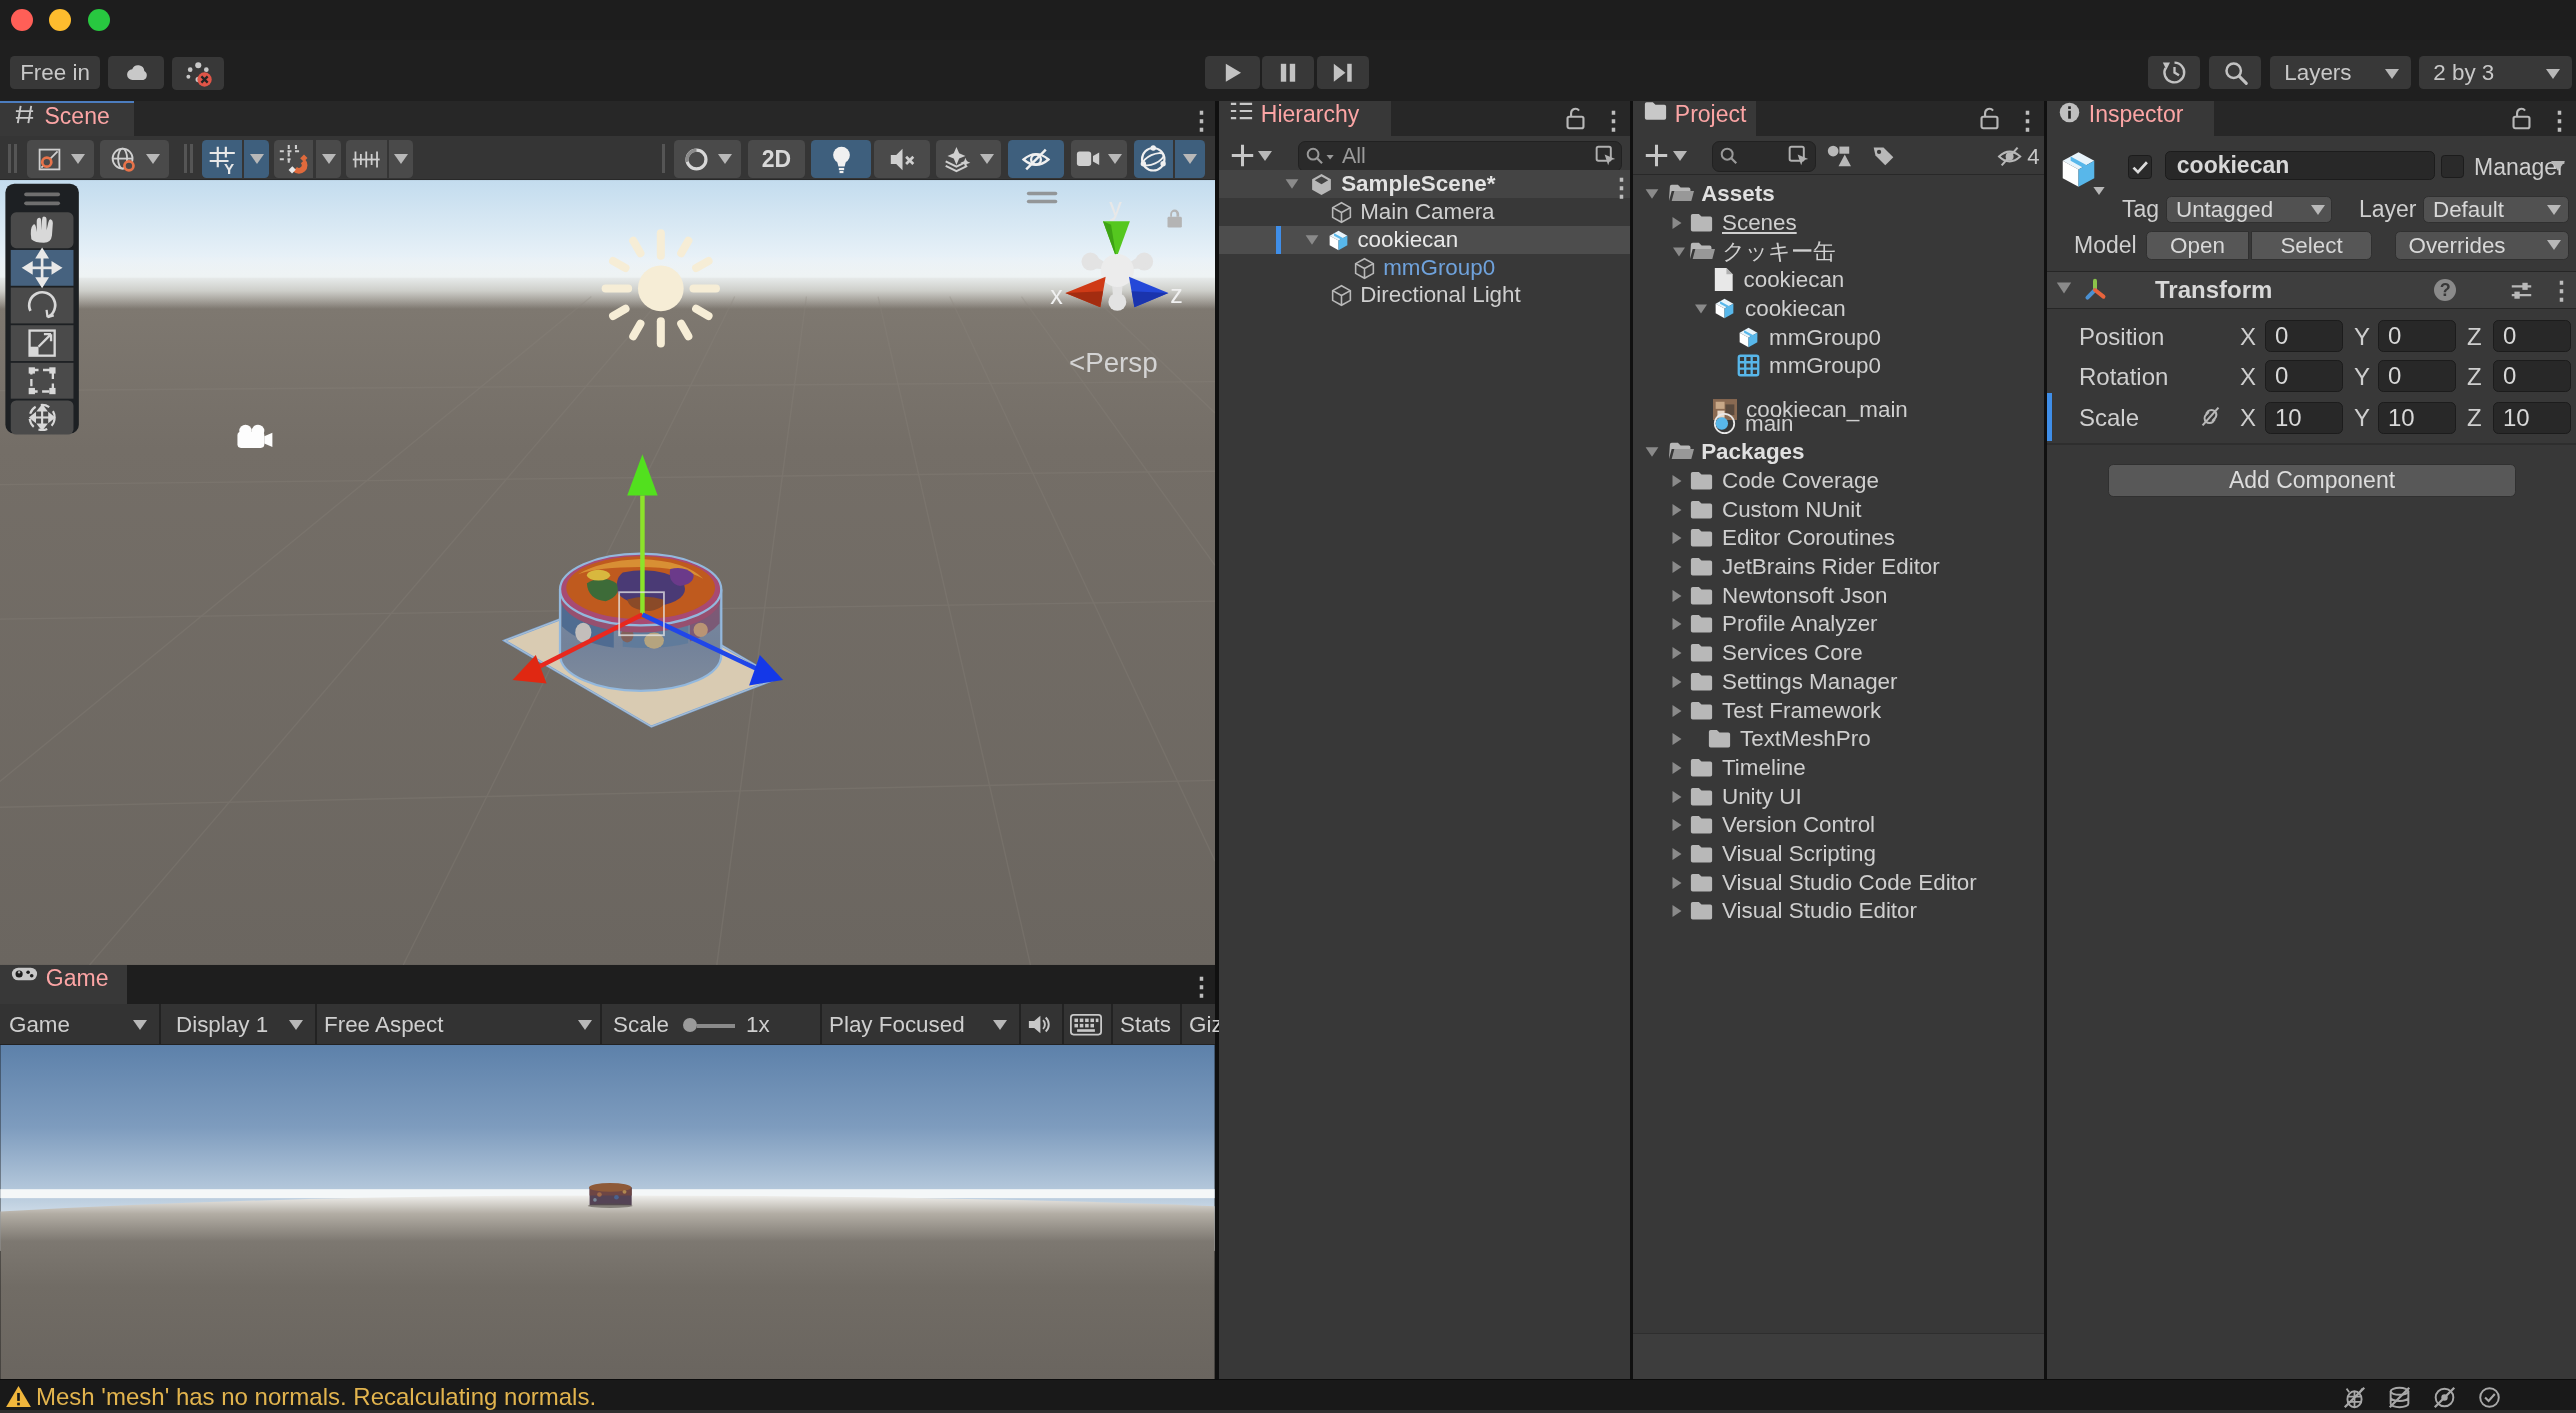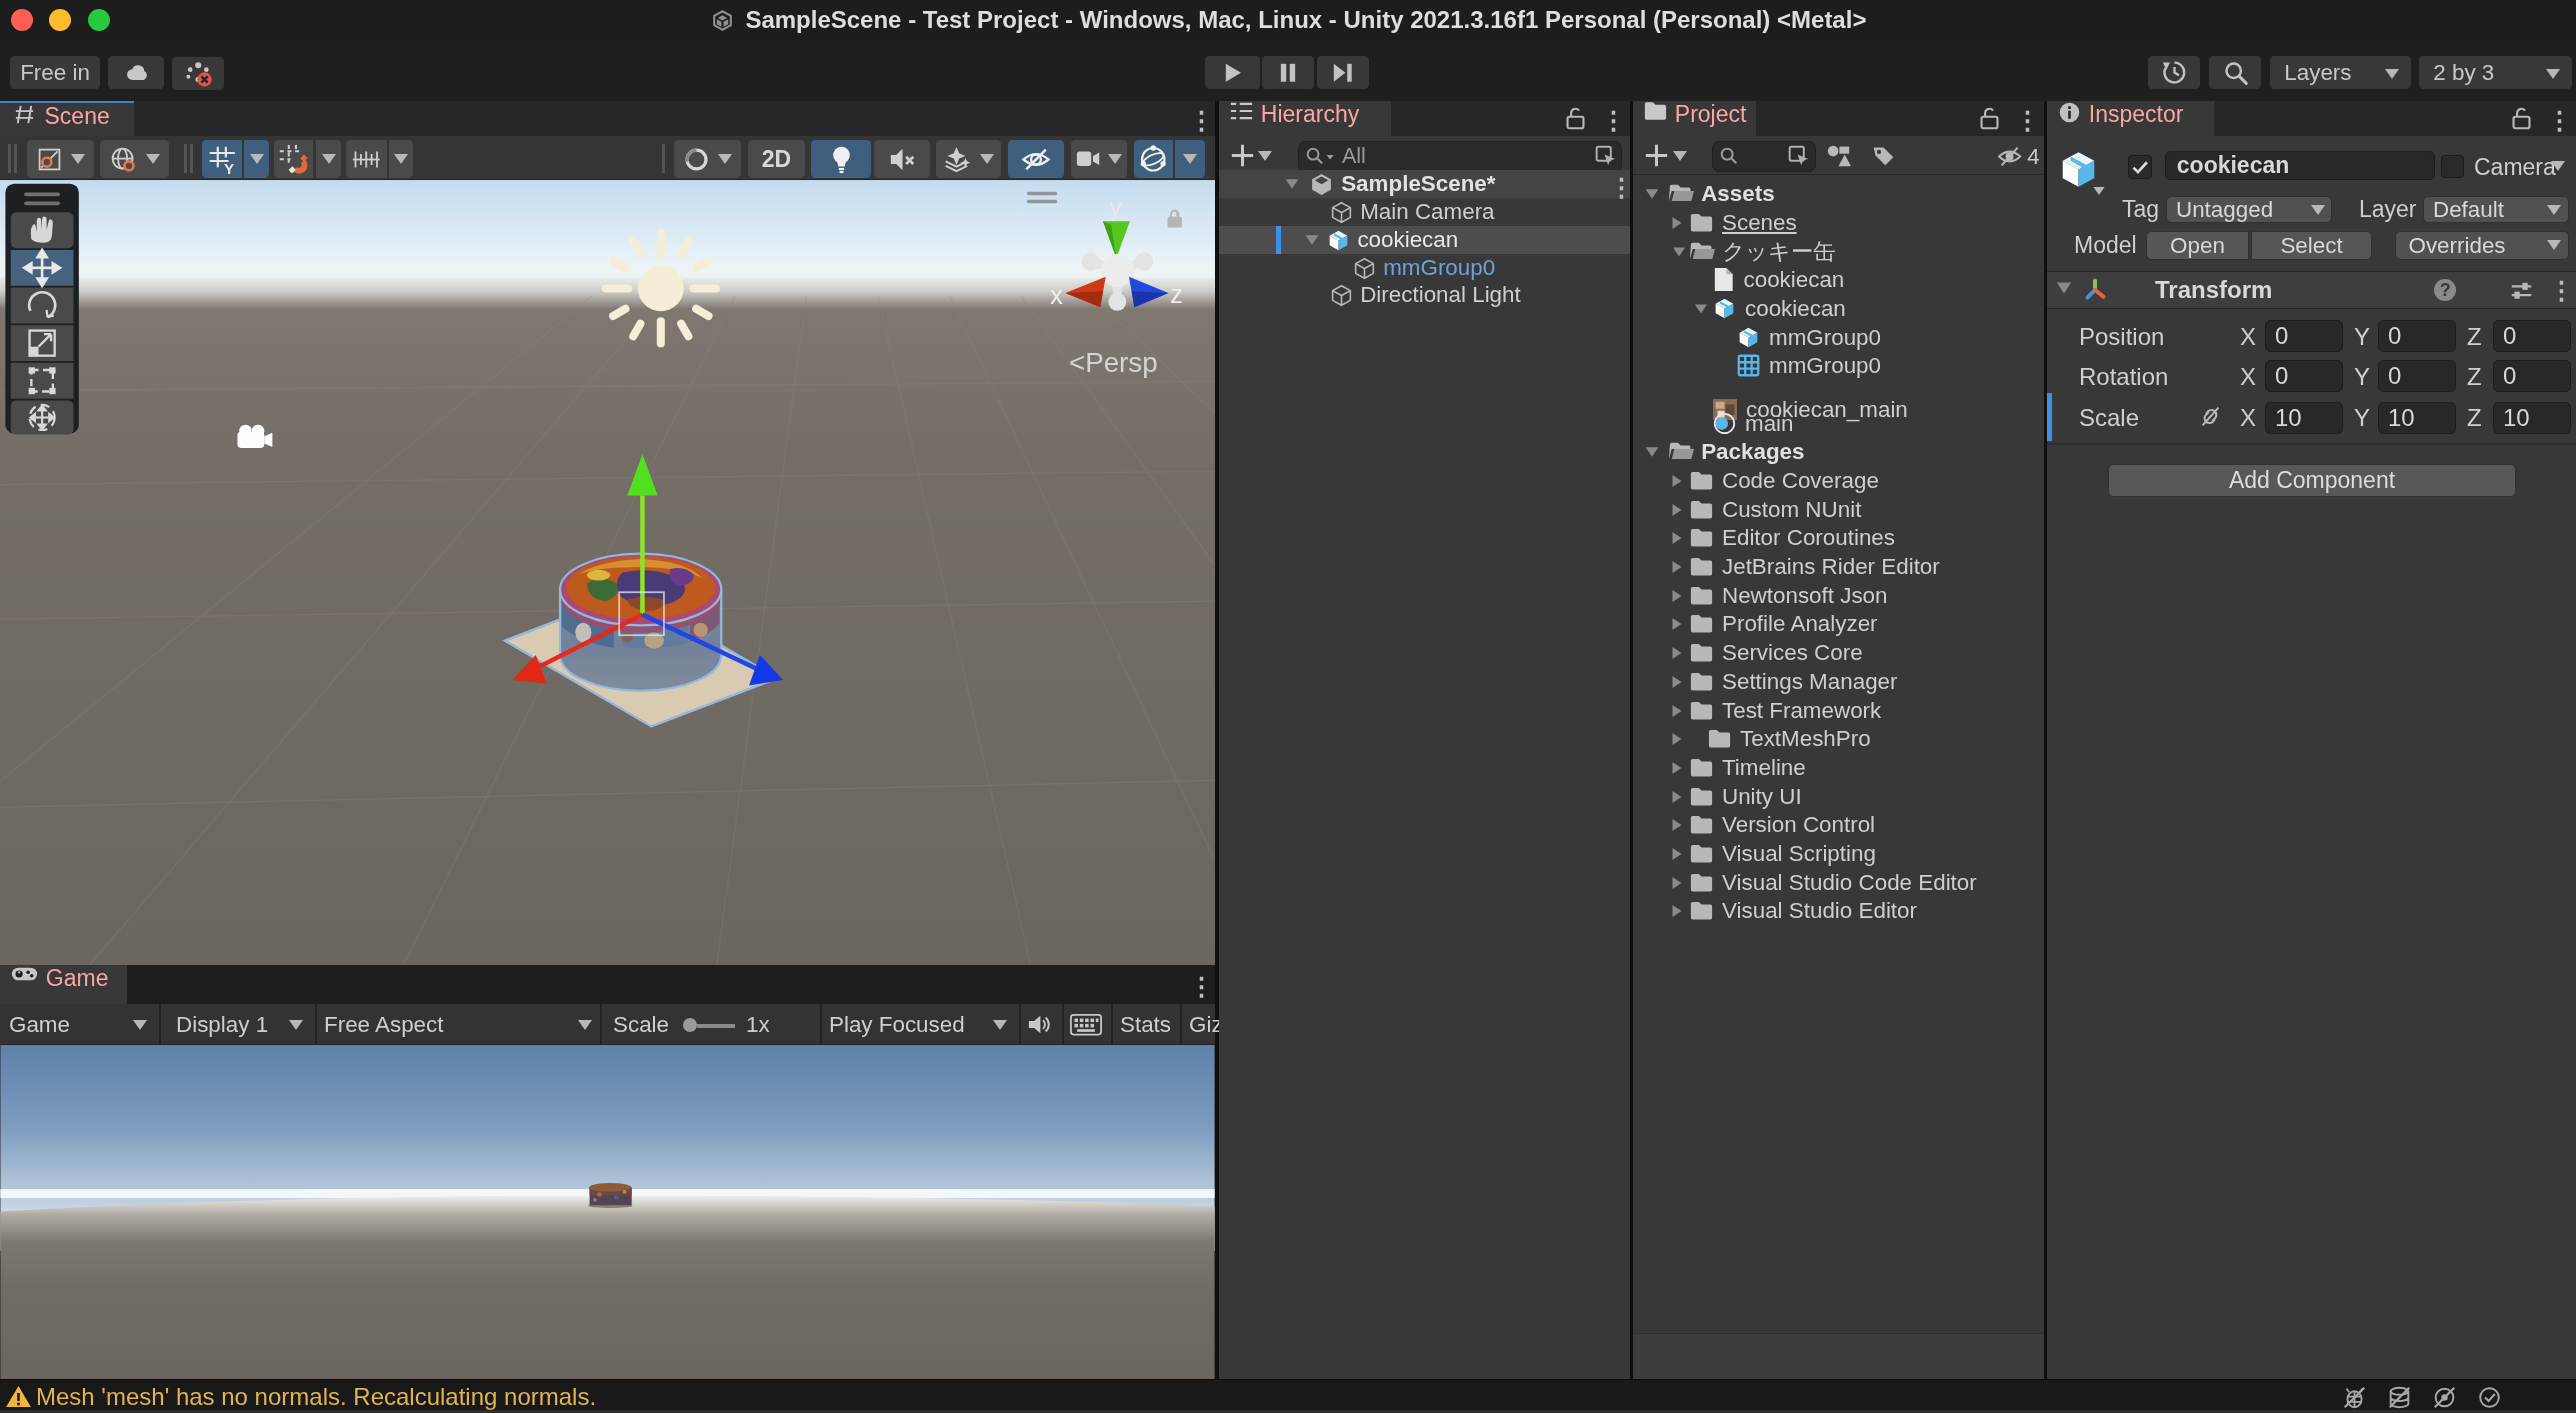--- a/index.html
+++ b/index.html
@@ -23,25 +23,20 @@
   font-size:24px; display:flex; align-items:center; position:absolute; }
 </style>
 </head>
 <body>
 <div id="stage">
 
 <div class="abs" style="left:0;top:0;width:2576px;height:40px;background:#1d1d1d;"></div>
 <div class="abs" style="left:10.8px;top:9px;width:22.4px;height:22.4px;border-radius:50%;background:#ff5f57;"></div>
 <div class="abs" style="left:49px;top:9px;width:22.4px;height:22.4px;border-radius:50%;background:#febc2e;"></div>
 <div class="abs" style="left:88px;top:9px;width:22.4px;height:22.4px;border-radius:50%;background:#28c840;"></div>
-<div class="abs" style="left:0;top:0;width:2576px;height:40px;display:flex;align-items:center;justify-content:center;color:#dedede;font-size:24px;font-weight:bold;">
-<svg width="25" height="25" viewBox="0 0 24 24" style="margin-right:10.8px">
-        <path fill="#8f8f8f" d="M12 2 L21 7 L21 17 L12 22 L3 17 L3 7 Z M12 4.3 L5 8.2 L5 15.8 L12 19.7 L19 15.8 L19 8.2 Z M12 7 L16.5 9.5 L12 12 L7.5 9.5 Z M6.5 10.8 L11 13.3 L11 18 L6.5 15.5 Z M17.5 10.8 L17.5 15.5 L13 18 L13 13.3 Z"></path>
-      </svg>
-SampleScene - Test Project - Windows, Mac, Linux - Unity 2021.3.16f1 Personal (Personal) &lt;Metal&gt;</div>
 
 <div class="abs" style="left:0;top:40px;width:2576px;height:61px;background:#1f1f1f;"></div>
 <div class="btn" style="left:10px;top:56px;width:90px;height:33px;">Free in</div>
 <div class="btn" style="left:108px;top:56px;width:56px;height:33px;">
 <svg width="30.5" height="21.5" viewBox="0 0 34 24">
         <path fill="#c8c8c8" d="M26 10 a7 7 0 0 0 -13.5 -2 A6 6 0 0 0 13 20 L25 20 A5.5 5.5 0 0 0 26 10 Z"></path>
       </svg>
     </div>
 <div class="btn" style="left:172px;top:57px;width:52px;height:33px;">
 <svg width="30.5" height="30.5" viewBox="0 0 34 34">
@@ -853,21 +848,21 @@
         <path fill="#58b7ea" d="M23 7.5 L23 18.5 L13 24 L13 13 Z"></path>
         <path fill="#58b7ea" d="M8 4.7 L18 10.2 L18 13 L8 7.5 Z"></path>
       </svg></div>
 <span class="dd abs" style="left:2092px;top:186px;transform:scale(0.8);"></span>
 <div class="abs" style="left:2128px;top:155px;width:24px;height:24px;background:#2a2a2a;border:0.9px solid #1c1c1c;border-radius:3.6px;">
 <svg width="22.4" height="22.4" viewBox="0 0 25 25">
         <path d="M5 13 L10 18 L20 7" fill="none" stroke="#dcdcdc" stroke-width="3"></path>
       </svg></div>
 <div class="input" style="left:2165px;top:151px;width:270px;height:29px;padding-left:10.8px;font-weight:bold;font-size:23px;">cookiecan</div>
 <div class="abs" style="left:2441px;top:155px;width:23px;height:23px;background:#2a2a2a;border:0.9px solid #1c1c1c;border-radius:3.6px;"></div>
-<div class="row" style="left:2474px;top:153px;height:28px;font-size:23px;">Camera</div>
+<div class="row" style="left:2474px;top:153px;height:28px;font-size:23px;">Manager</div>
 <span class="dd abs" style="left:2551px;top:161px;"></span>
 
 <div class="row" style="left:2122px;top:195px;height:28px;font-size:23px;">Tag</div>
 <div class="abs" style="left:2166px;top:196px;width:166px;height:27px;background:#515151;border:0.9px solid #303030;border-radius:5.4px;color:#d8d8d8;font-size:22.4px;display:flex;align-items:center;padding-left:9px;">Untagged</div>
 <span class="dd abs" style="left:2311px;top:205px;"></span>
 <div class="row" style="left:2359px;top:195px;height:28px;font-size:23px;">Layer</div>
 <div class="abs" style="left:2423px;top:196px;width:146px;height:27px;background:#515151;border:0.9px solid #303030;border-radius:5.4px;color:#d8d8d8;font-size:22.4px;display:flex;align-items:center;padding-left:9px;">Default</div>
 <span class="dd abs" style="left:2547px;top:205px;"></span>
 
 <div class="row" style="left:2074px;top:231px;height:29px;font-size:23px;">Model</div>

